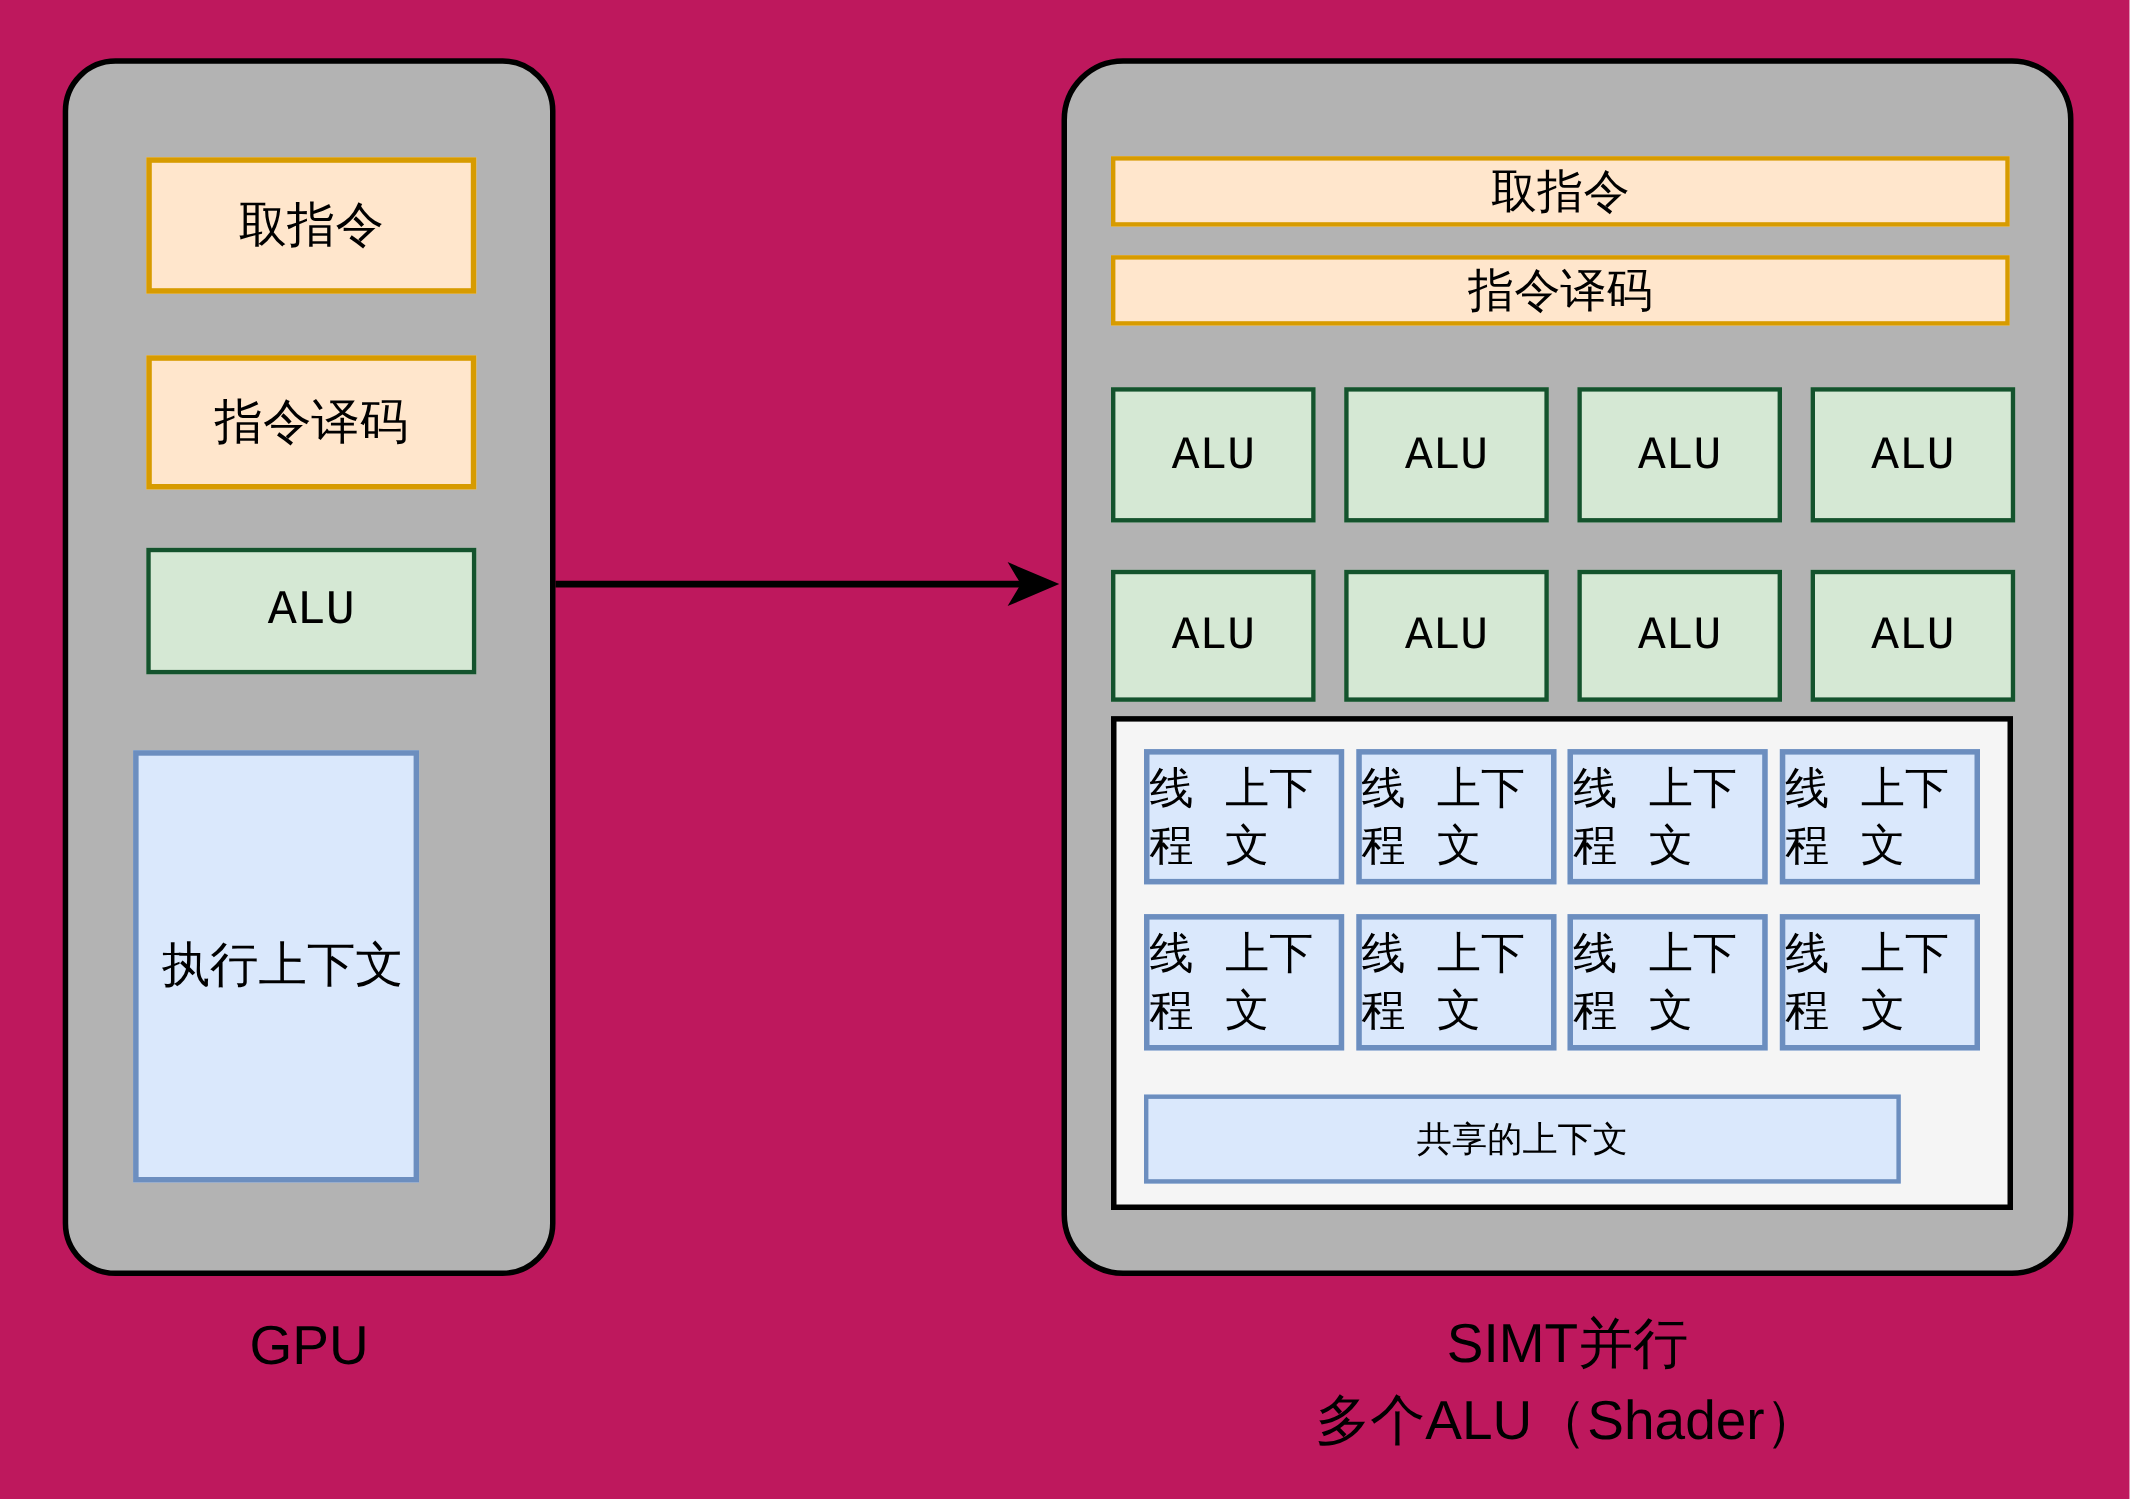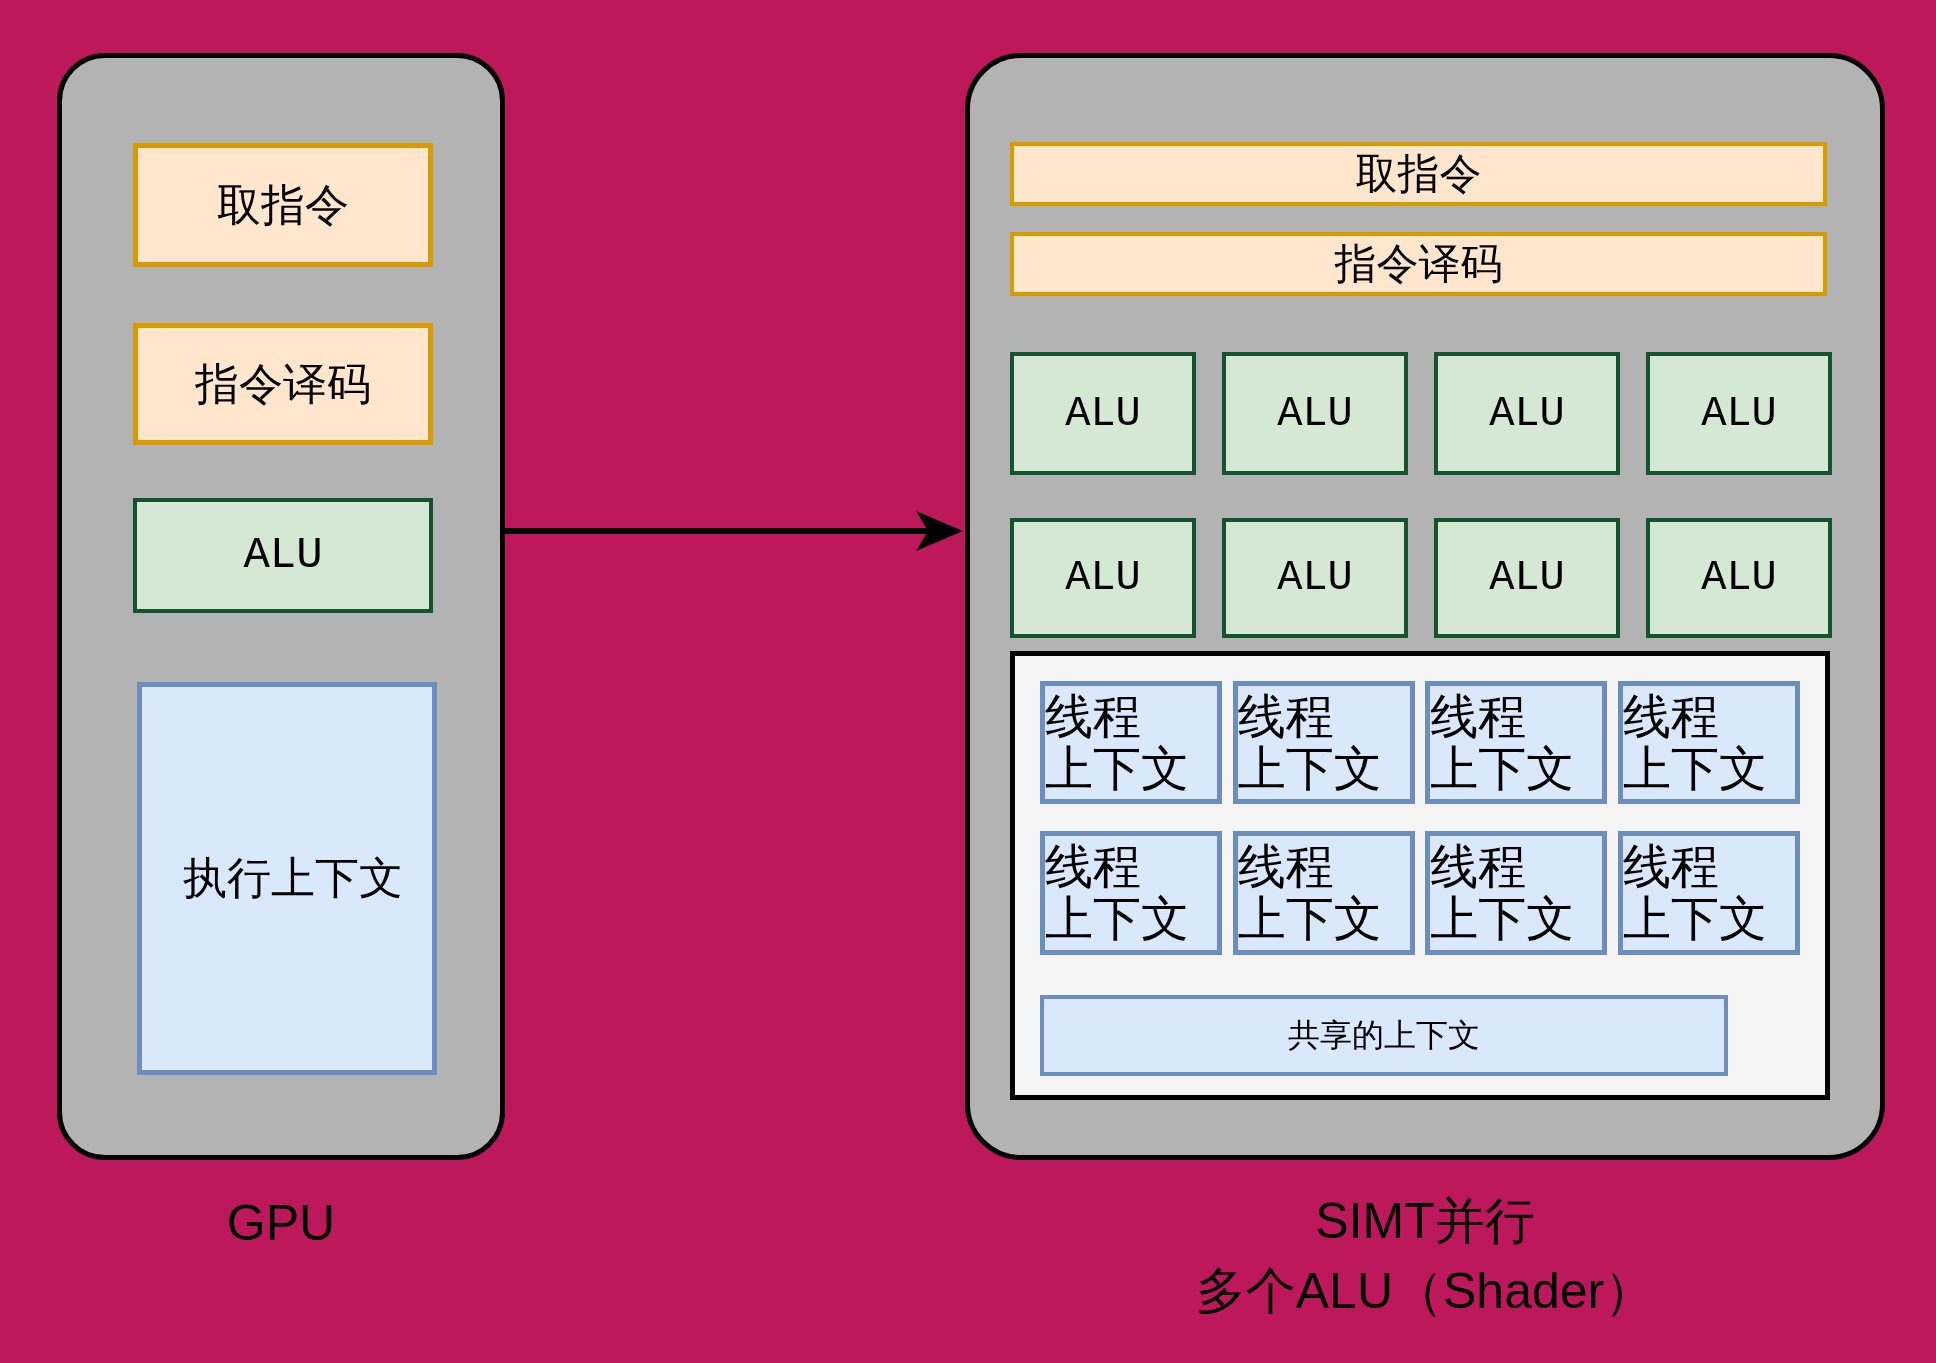--- a/index.html
+++ b/index.html
@@ -35,21 +35,21 @@
   .whitebox{
     position:absolute;
     box-sizing:border-box;
     background:#f5f5f5;
     border:5px solid #000;
   }
   
   .lp-fetch{left:71px;top:85px;width:300px;height:124px;}
   .lp-decode{left:71px;top:265px;width:300px;height:122px;}
   .lp-alu{left:71px;top:440px;width:300px;height:115px;}
-  .lp-exec{left:75px;top:624px;width:300px;height:393px;padding-left:12px;}
+  .lp-exec{left:59px;top:624px;width:260px;height:393px;padding-left:12px;}
   
   .rp-fetch{left:40px;top:84px;width:817px;height:64px;font-size:42px;border-width:4px;}
   .rp-decode{left:40px;top:174px;width:817px;height:64px;font-size:42px;border-width:4px;}
   .alu-row{
     position:absolute;left:40px;right:48px;height:123px;
     display:flex;justify-content:space-between;
   }
   .alu-row-1{top:294px;}
   .alu-row-2{top:460px;height:120px;}
   .alu-unit{
@@ -63,22 +63,22 @@
   .thread-row{
     position:absolute;left:25px;right:25px;height:123px;
     display:flex;justify-content:space-between;
   }
   .thread-row-1{top:25px;}
   .thread-row-2{top:175px;height:124px;}
   .thread-cell{
     position:relative;
     box-sizing:border-box;
     width:182px;height:100%;
-    display:flex;flex-direction:column;justify-content:center;
-    font-size:48px;line-height:52px;
+    display:flex;flex-direction:row;align-items:center;justify-content:center;
+    font-size:40px;line-height:52px;
   }
   .shared-bar{left:25px;top:339px;width:688px;height:81px;font-size:32px;border-width:4px;}
   
   .caption{
     position:absolute;
     text-align:center;
     font-size:50px;
     line-height:70px;
   }
   .caption-left{left:57px;top:1188px;width:448px;}

